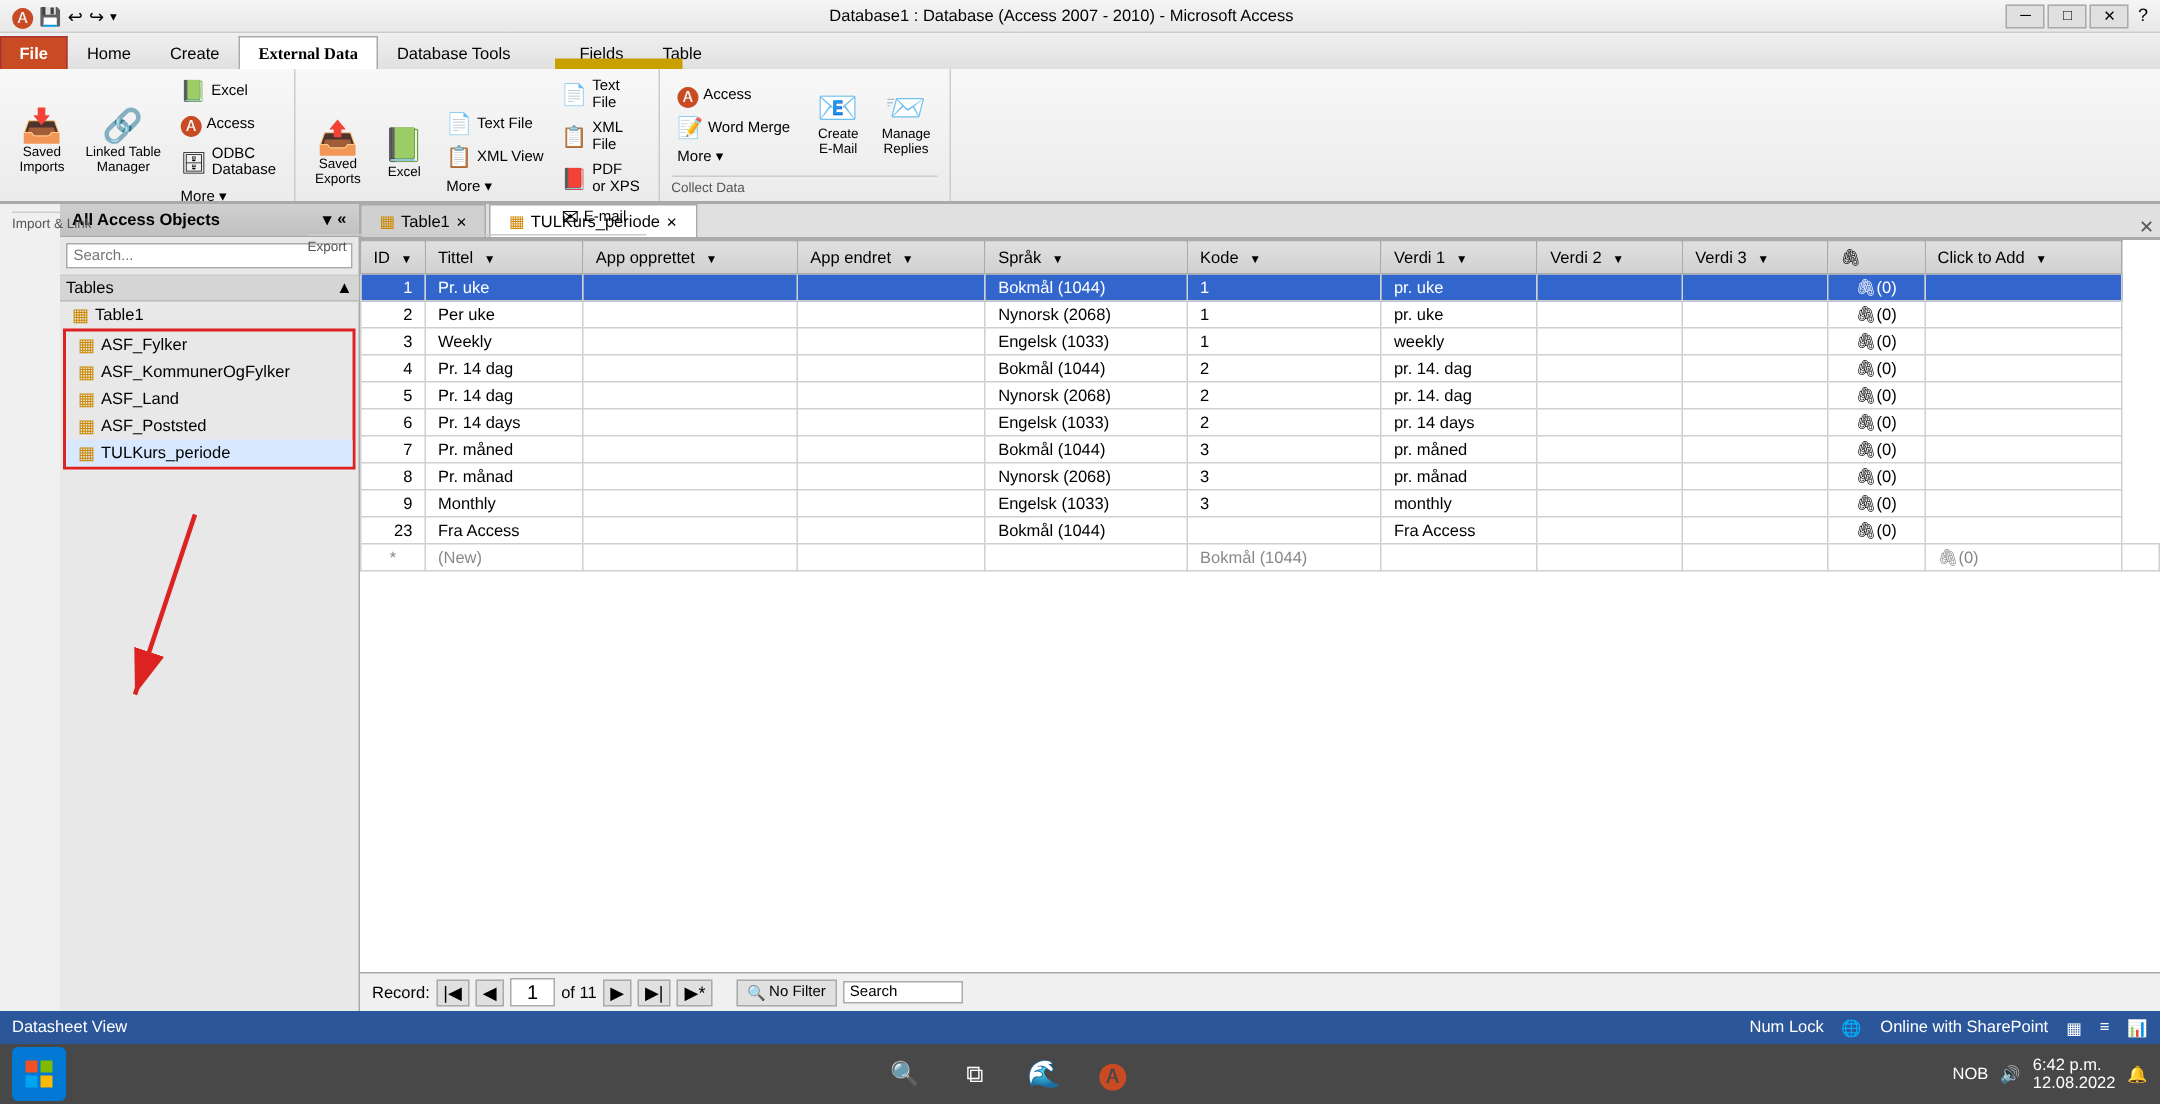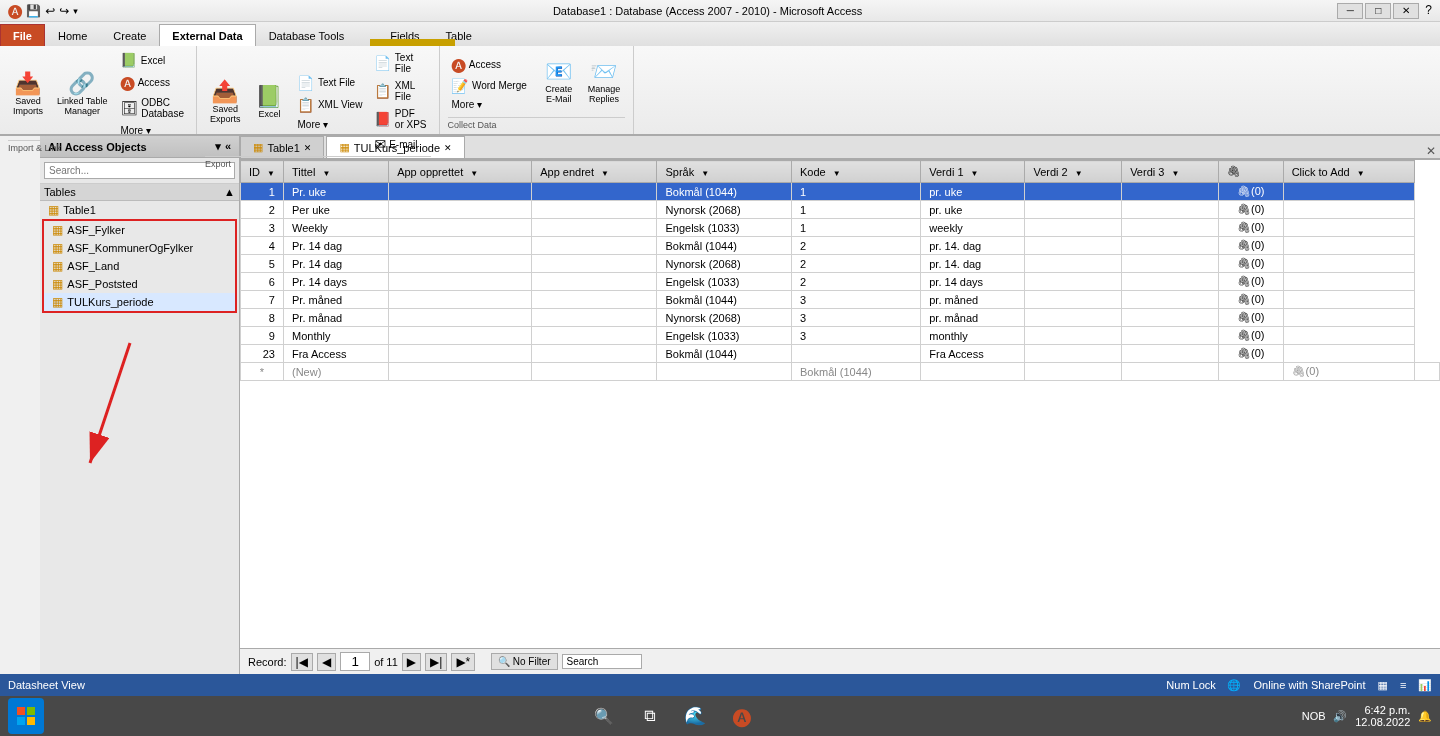--- a/index.html
+++ b/index.html
@@ -35,20 +35,21 @@
       border-bottom: none;
       height: 22px;
       display: flex;
       align-items: center;
     }
     .ribbon-tab.active {
       background: white;
       border-color: #aaa;
       border-bottom-color: white;
       font-weight: bold;
+      font-family: Liberation Serif, serif;
     }
     .ribbon-tab.file-tab {
       background: #c84b24;
       color: white;
       font-weight: bold;
       border-color: #a33;
       border-bottom-color: #c84b24;
     }
 
     
@@ -712,19 +713,19 @@
     <div class="taskbar-icon">
       <span style="color:#0078d4;font-size:18px;">🌊</span>
     </div>
     <div class="taskbar-icon">
       <span style="color:#c84b24;font-size:18px;">🅐</span>
     </div>
   </div>
   <div class="taskbar-right">
     <span>NOB</span>
     <span>🔊</span>
-    <div style="text-align:right;">
+    <div style="text-align:left;">
       <div>6:42 p.m.</div>
       <div>12.08.2022</div>
     </div>
     <span>🔔</span>
   </div>
 </div>
 
 </body></html>

